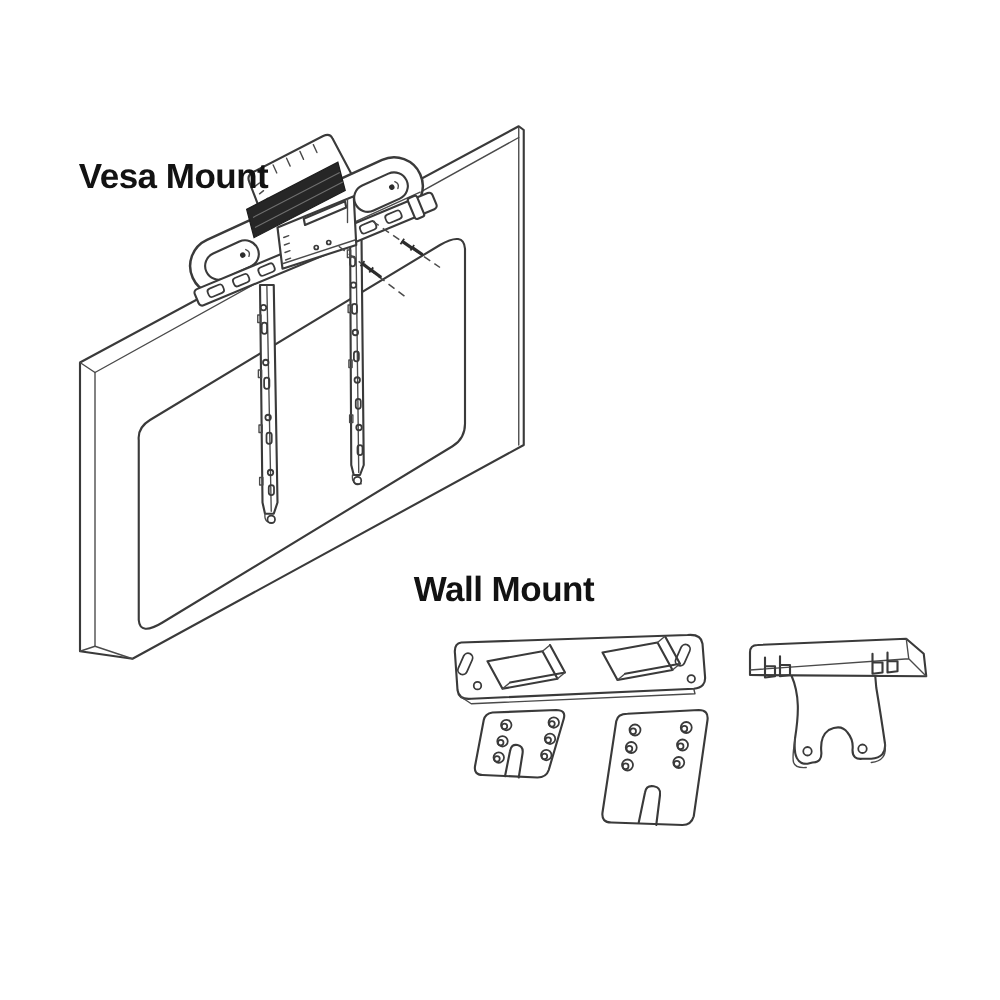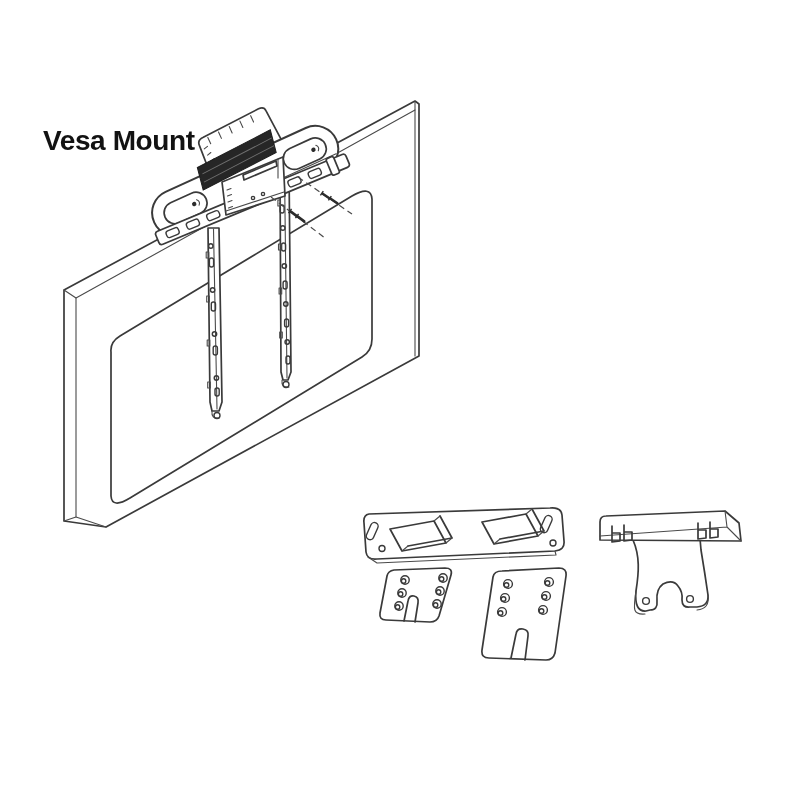--- a/index.html
+++ b/index.html
@@ -1,20 +1,20 @@
 <!DOCTYPE html>
 <html><head>
 <meta charset="utf-8">
 <style>
   html,body{margin:0;padding:0;background:#fff;}
   #stage{position:relative;width:800px;height:800px;background:#ffffff;overflow:hidden;
          font-family:"Liberation Sans",sans-serif;}
   .label{position:absolute;font-weight:700;font-size:28px;line-height:1.1;
          color:#121212;letter-spacing:-0.4px;white-space:nowrap;}
-  #vesa-label{left:43px;top:126px;}
+  #vesa-label{left:63px;top:126px;}
   #wall-label{left:331px;top:457px;}
   svg{position:absolute;left:0;top:0;}
   .ln{fill:none;stroke:#3a3a3a;stroke-width:1.7;stroke-linejoin:round;stroke-linecap:round;}
   .lnf{fill:#ffffff;stroke:#3a3a3a;stroke-width:1.7;stroke-linejoin:round;}
   .thin{fill:none;stroke:#4a4a4a;stroke-width:1.1;stroke-linejoin:round;stroke-linecap:round;}
   .hole{fill:none;stroke:#3a3a3a;stroke-width:1.4;}
   .dash{fill:none;stroke:#4a4a4a;stroke-width:1.2;stroke-dasharray:6 4;}
   .dark{fill:#262626;stroke:#1d1d1d;stroke-width:1;}
   .screw{stroke:#2c2c2c;}
 </style>
@@ -225,13 +225,14 @@
 
         <g>
           <path class="ln" d="M612,526 L612,542 L620,541 L620,533 L612,533 M624,525 L624,541 L632,540 L632,532 L624,532"></path>
           <path class="ln" d="M698,523 L698,539 L706,538 L706,530 L698,530 M710,522 L710,538 L718,537 L718,529 L710,529"></path>
         </g>
       </g>
     </g>
   </svg>
 
   <div id="vesa-label" class="label">Vesa Mount</div>
+  <div id="wall-label" class="label">Wall Mount</div>
 </div>
 
 </body></html>

